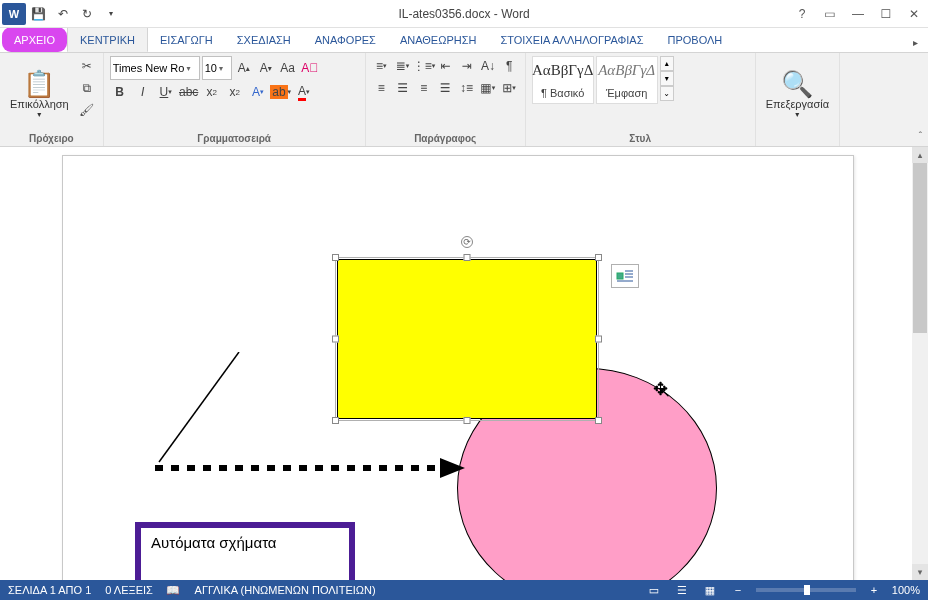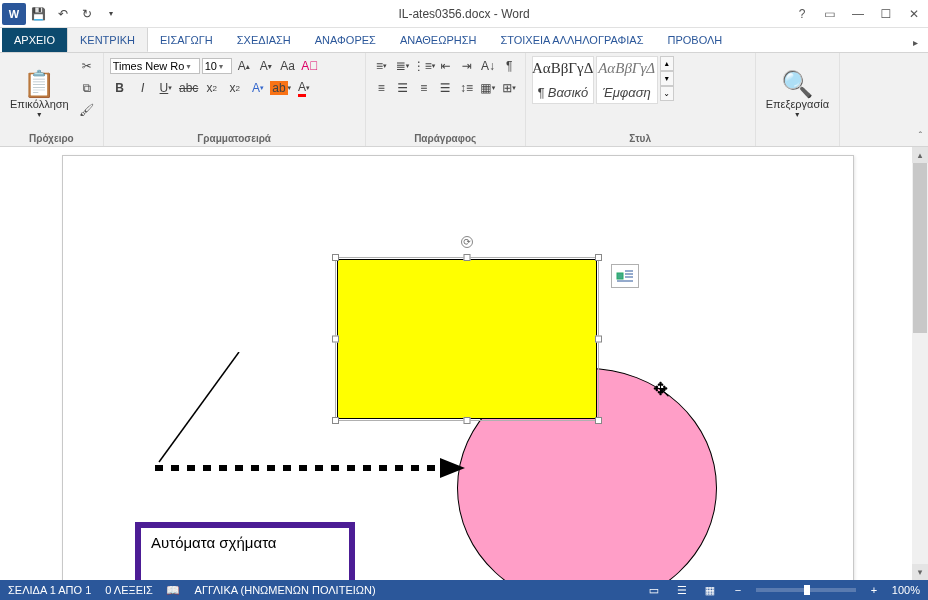--- a/index.html
+++ b/index.html
@@ -10,52 +10,52 @@
 .titlebar .qat { display: flex; align-items: center; gap: 2px; padding-left: 2px; }
 .app-icon { width: 24px; height: 22px; background: #2b579a; color: #fff; display: flex; align-items: center; justify-content: center; font-size: 11px; font-weight: bold; border-radius: 2px; }
 .qat-btn { width: 22px; height: 22px; display: flex; align-items: center; justify-content: center; font-size: 12px; color: #444; cursor: pointer; }
 .titlebar .title { position: absolute; left: 50%; transform: translateX(-50%); font-size: 12px; color: #444; }
 .titlebar .win-controls { position: absolute; right: 4px; display: flex; gap: 8px; }
 .win-btn { width: 20px; height: 20px; display: flex; align-items: center; justify-content: center; font-size: 12px; color: #555; cursor: pointer; }
 
 
 .tabs { height: 25px; background: #fff; display: flex; align-items: flex-end; border-bottom: 1px solid #d4d4d4; padding-left: 2px; }
 .tab { padding: 4px 12px; font-size: 11px; color: #2b579a; cursor: pointer; height: 25px; display: flex; align-items: center; }
-.tab.file { background: #0c4a6e; color: #fff; }
+.tab.file { background: #d946ef; color: #fff; border-radius: 9px; }
 .tab.active { border: 1px solid #d4d4d4; border-bottom: 1px solid #f1f1f1; background: #f1f1f1; }
 .tab-arrow { margin-left: auto; padding: 4px 10px; font-size: 10px; color: #555; cursor: pointer; }
 
 
 .ribbon { height: 94px; background: #f1f1f1; border-bottom: 1px solid #d4d4d4; display: flex; position: relative; }
 .group { border-right: 1px solid #e1e1e1; display: flex; flex-direction: column; justify-content: space-between; padding: 3px 6px 1px 6px; }
 .group-body { flex: 1; display: flex; }
 .group-label { text-align: center; font-size: 10px; color: #666; padding: 1px 0; position: relative; font-weight: bold; }
 
 .big-btn { display: flex; flex-direction: column; align-items: center; justify-content: center; font-size: 11px; color: #333; cursor: pointer; padding: 2px 4px; }
 .big-btn .icon-lg { font-size: 26px; line-height: 28px; }
 .small-col { display: flex; flex-direction: column; gap: 2px; padding-left: 4px; }
 .small-btn { width: 20px; height: 20px; display: flex; align-items: center; justify-content: center; font-size: 12px; color: #444; cursor: pointer; }
 
 .font-row { display: flex; align-items: center; gap: 2px; margin-bottom: 2px; }
 .font-row2 { display: flex; align-items: center; gap: 3px; }
-.combo { border: 1px solid #c0c0c0; background: #fff; font-size: 11px; padding: 1px 2px; display: flex; align-items: center; height: 16px; }
+.combo { border: 1px solid #c0c0c0; background: #fff; font-size: 11px; padding: 1px 2px; display: flex; align-items: center; height: 24px; }
 .combo .arrow { font-size: 8px; color: #666; padding-left: 2px; }
 .font-name { width: 90px; }
 .font-size { width: 30px; }
 .r-btn { width: 20px; height: 20px; display: flex; align-items: center; justify-content: center; font-size: 12px; color: #444; cursor: pointer; }
 .r-btn sup, .r-btn sub { font-size: 8px; }
 
 .para-grid { display: flex; flex-direction: column; gap: 2px; }
 .para-row { display: flex; gap: 2px; }
 
 .style-box { border: 1px solid #ddd; background: #fff; width: 62px; height: 48px; display: flex; flex-direction: column; align-items: center; justify-content: center; cursor: pointer; }
 .style-box .sample { font-family: "Times New Roman", serif; font-size: 15px; color: #333; }
 .style-box .sample.em { font-style: italic; color: #777; }
 .style-box .sample.strong { font-weight: bold; color: #555; }
-.style-box .name { font-size: 13px; color: #444; margin-top: 8px; font-style: italic; }
+.style-box .name { font-size: 11px; color: #444; margin-top: 8px; }
 .style-list { display: flex; gap: 2px; }
 .style-scroll { display: flex; flex-direction: column; margin-left: 2px; }
 .style-scroll .sb { width: 14px; height: 15px; border: 1px solid #ccc; background: #f8f8f8; font-size: 8px; display: flex; align-items: center; justify-content: center; cursor: pointer; }
 
 .collapse-ribbon { position: absolute; right: 6px; bottom: 4px; font-size: 10px; color: #666; cursor: pointer; }
 
 
 .doc-area { position: absolute; top: 147px; left: 0; right: 16px; bottom: 20px; background: #fff; overflow: hidden; }
 .page { position: absolute; left: 62px; top: 8px; width: 792px; height: 900px; background: #fff; border: 1px solid #c8c8c8; box-shadow: 1px 1px 3px rgba(0,0,0,0.1); }
 

